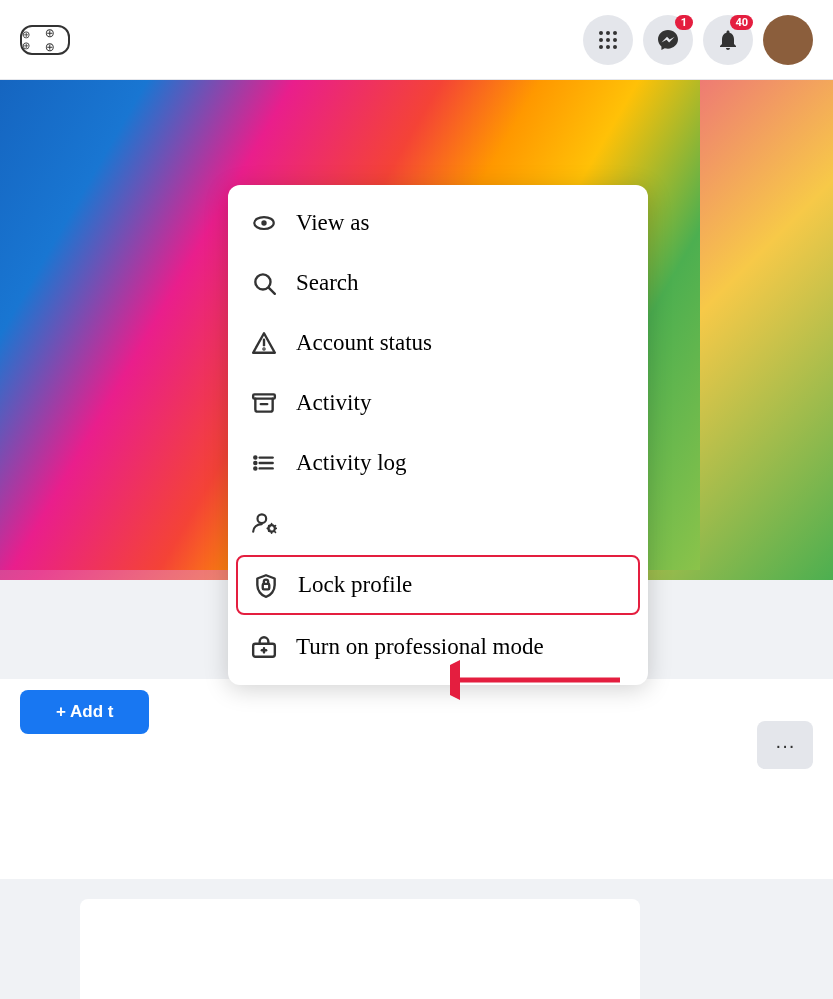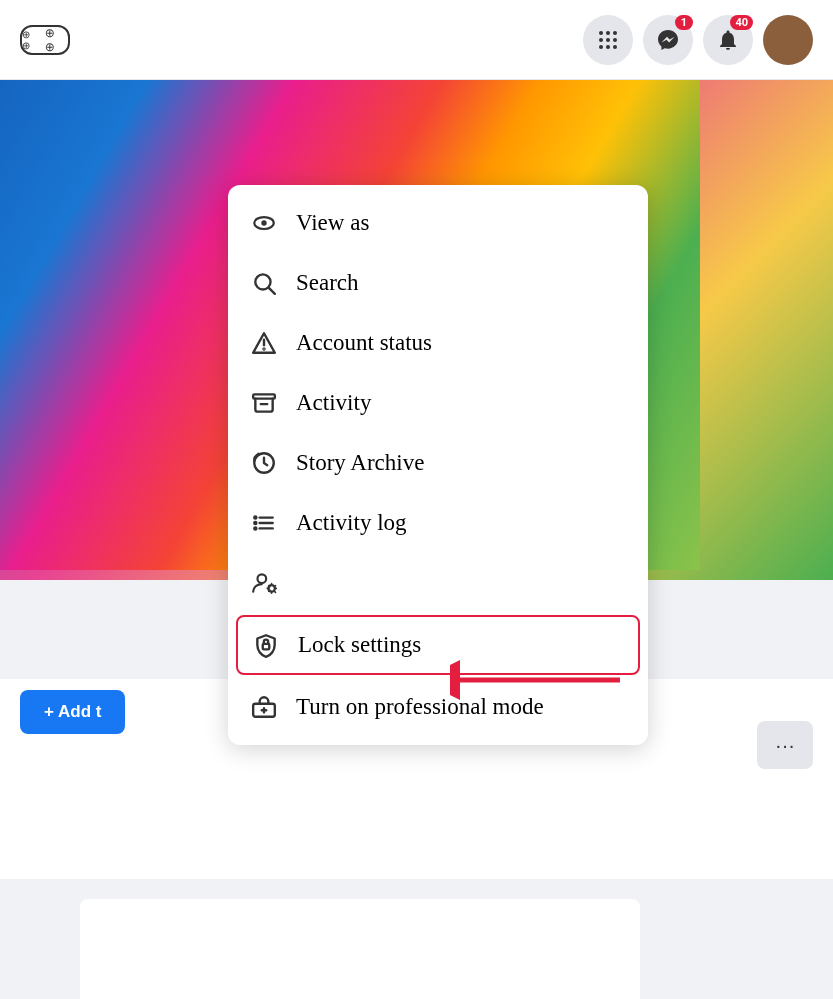--- a/index.html
+++ b/index.html
@@ -122,21 +122,21 @@
 
     
     .add-btn {
       position: absolute;
       bottom: 265px;
       left: 20px;
       background: #1877f2;
       color: #fff;
       border: none;
       border-radius: 8px;
-      padding: 12px 24px;
+      padding: 12px 36px;
       font-size: 17px;
       font-weight: 600;
       cursor: pointer;
       display: flex;
       align-items: center;
       gap: 6px;
       z-index: 5;
     }
 
     
@@ -330,31 +330,20 @@
     <div class="dropdown-item-icon">
       <svg width="26" height="26" viewBox="0 0 24 24" fill="none" stroke="#333" stroke-width="2.2" stroke-linecap="round" stroke-linejoin="round">
         <rect x="2" y="4" width="20" height="4" rx="1"></rect>
         <path d="M4 8v10a2 2 0 002 2h12a2 2 0 002-2V8"></path>
         <line x1="9" y1="13" x2="15" y2="13"></line>
       </svg>
     </div>
     <span class="dropdown-item-label">Activity</span>
   </div>
 
-  <div class="dropdown-item">
-    <div class="dropdown-item-icon">
-      <svg width="26" height="26" viewBox="0 0 24 24" fill="none" stroke="#333" stroke-width="2.2" stroke-linecap="round" stroke-linejoin="round">
-        <circle cx="12" cy="12" r="9"></circle>
-        <polyline points="12,7 12,12 15,14"></polyline>
-        <path d="M7 3.5 A9 9 0 0 0 3.5 7" stroke="#333" stroke-width="2.2"></path>
-        <path d="M3 10 A9.5 9.5 0 0 1 3.5 7" stroke="#333" stroke-width="2.2"></path>
-      </svg>
-    </div>
-    <span class="dropdown-item-label">Story Archive</span>
-  </div>
 
   <div class="dropdown-item">
     <div class="dropdown-item-icon">
       <svg width="26" height="26" viewBox="0 0 24 24" fill="none" stroke="#333" stroke-width="2.2" stroke-linecap="round">
         <line x1="4" y1="7" x2="4" y2="7"></line>
         <line x1="8" y1="7" x2="20" y2="7"></line>
         <line x1="4" y1="12" x2="4" y2="12"></line>
         <line x1="8" y1="12" x2="20" y2="12"></line>
         <line x1="4" y1="17" x2="4" y2="17"></line>
         <line x1="8" y1="17" x2="20" y2="17"></line>
@@ -378,21 +367,21 @@
   </div>
 
   <div class="dropdown-item highlighted">
     <div class="dropdown-item-icon">
       <svg width="26" height="26" viewBox="0 0 24 24" fill="none" stroke="#333" stroke-width="2.2" stroke-linecap="round" stroke-linejoin="round">
         <path d="M12 3L4 6v6c0 5 3.5 9.7 8 10.9C16.5 21.7 20 17 20 12V6L12 3z"></path>
         <rect x="9" y="11" width="6" height="5" rx="1"></rect>
         <path d="M10 11V9a2 2 0 014 0v2"></path>
       </svg>
     </div>
-    <span class="dropdown-item-label">Lock settings</span>
+    <span class="dropdown-item-label">Lock profile</span>
   </div>
 
   <div class="dropdown-item">
     <div class="dropdown-item-icon">
       <svg width="26" height="26" viewBox="0 0 24 24" fill="none" stroke="#333" stroke-width="2.2" stroke-linecap="round" stroke-linejoin="round">
         <rect x="2" y="9" width="20" height="12" rx="2"></rect>
         <path d="M16 9V7a4 4 0 00-8 0v2"></path>
         <line x1="12" y1="13" x2="12" y2="17"></line>
         <line x1="10" y1="15" x2="14" y2="15"></line>
       </svg>

